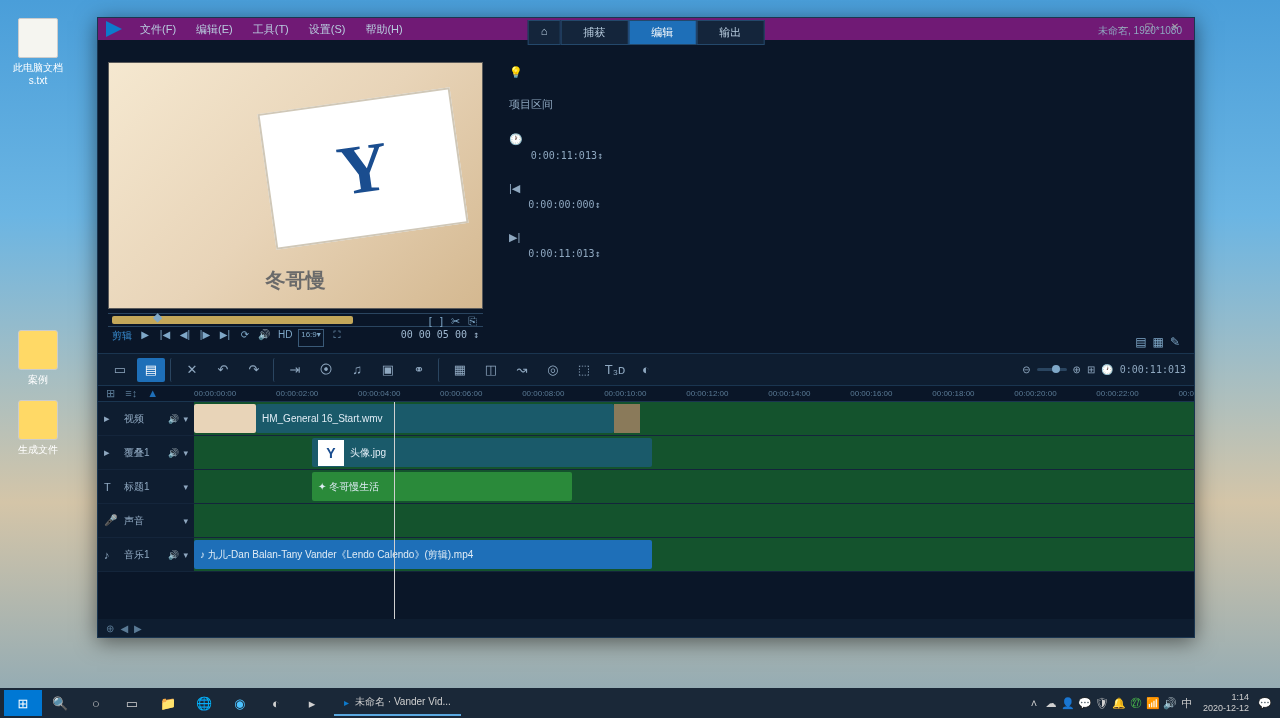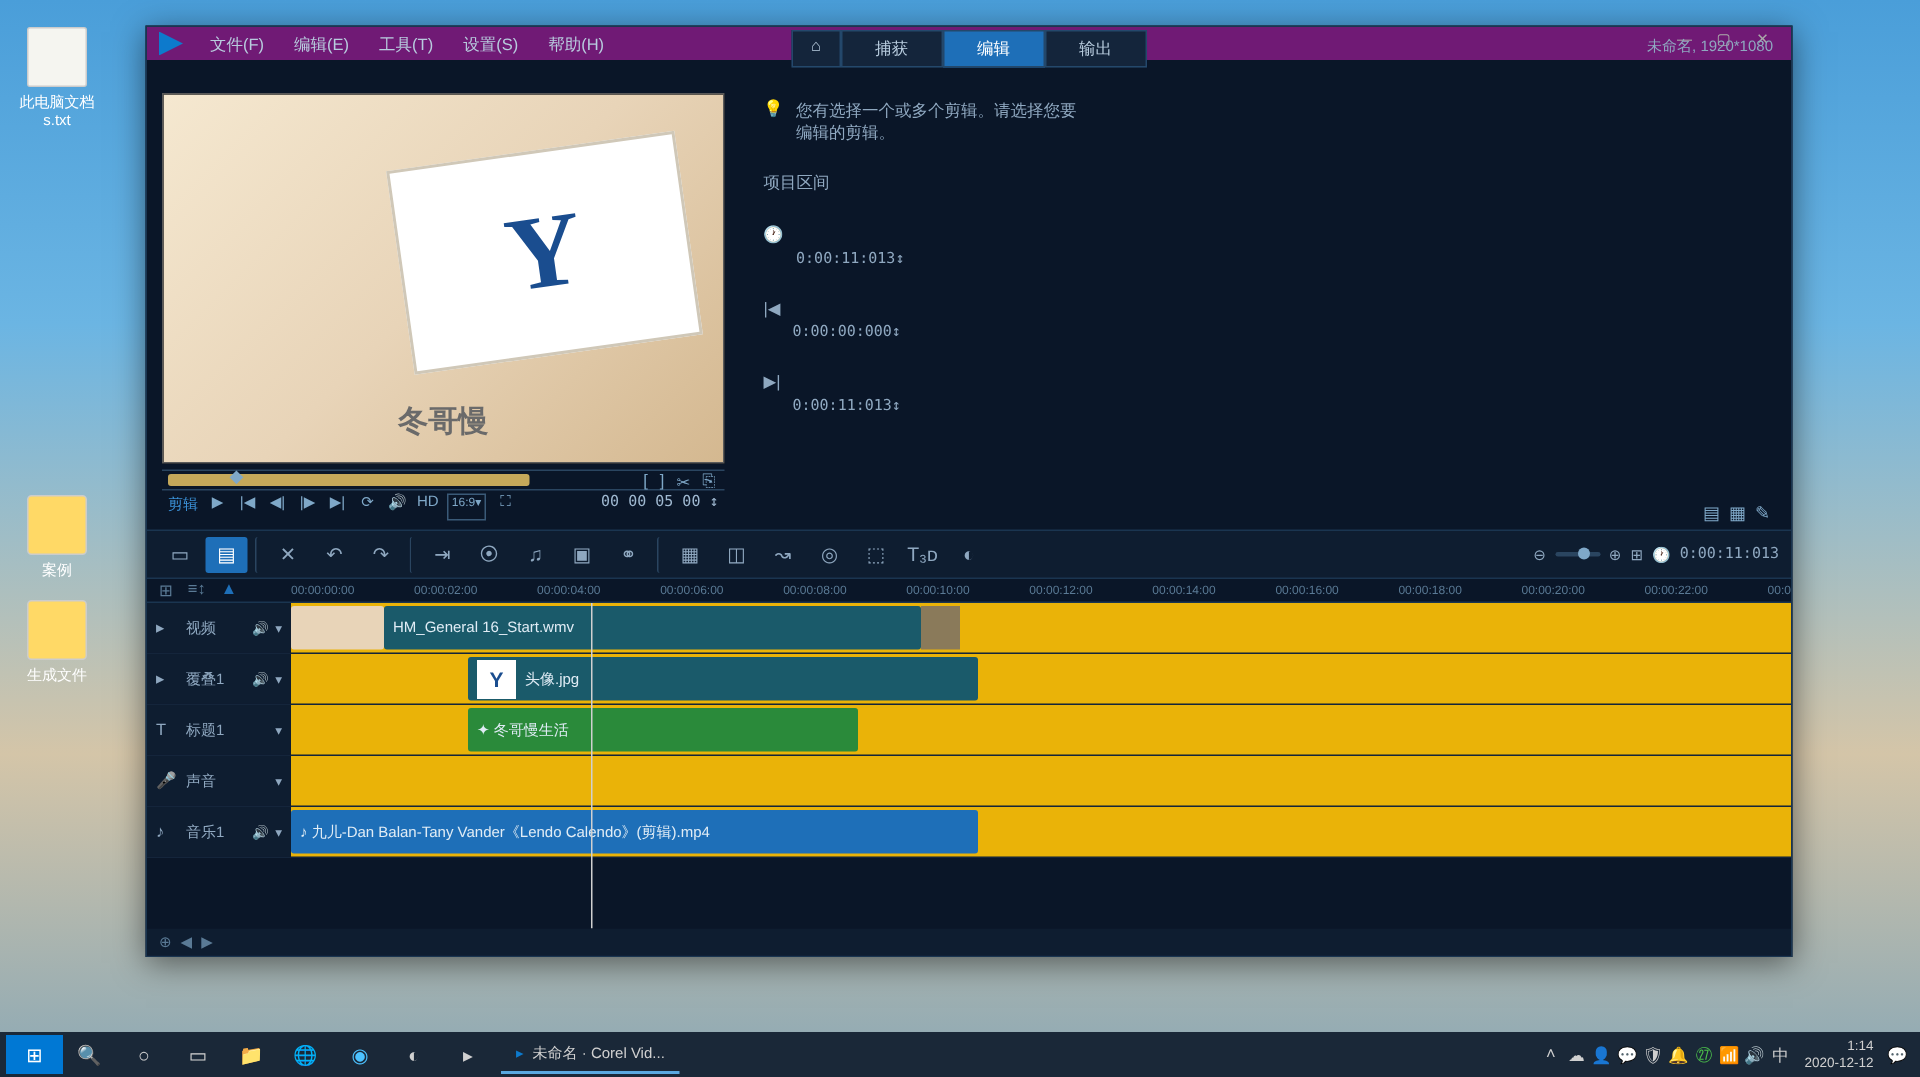--- a/index.html
+++ b/index.html
@@ -52,21 +52,21 @@
 .ruler { height: 16px; background: #0a1628; border-bottom: 1px solid #1a3550; display: flex; align-items: center; padding-left: 96px; font-size: 8px; color: #5a7a95; position: relative; }
 .ruler-left { position: absolute; left: 8px; display: flex; gap: 10px; font-size: 11px; color: #5a7a95; }
 .ruler-ticks { position: absolute; left: 96px; right: 0; display: flex; justify-content: space-between; }
 .ruler-tick { font-size: 8px; color: #5a7a95; }
 .timeline { flex: 1; background: #0a1628; position: relative; overflow: hidden; }
 .track { height: 34px; display: flex; border-bottom: 1px solid #14253b; }
 .track-head { width: 96px; background: #0e1d30; display: flex; align-items: center; gap: 6px; padding: 0 6px; color: #8fa8c0; font-size: 10px; }
 .track-icon { width: 14px; font-size: 11px; }
 .track-label { flex: 1; font-size: 10px; }
 .track-toggles { display: flex; gap: 4px; font-size: 9px; }
-.track-body { flex: 1; position: relative; background: #eab308; }
+.track-body { flex: 1; position: relative; background: #14532d; }
 .clip { position: absolute; top: 2px; bottom: 2px; border-radius: 2px; display: flex; align-items: center; padding: 0 6px; font-size: 10px; color: #e0ecf5; overflow: hidden; cursor: pointer; }
 .clip.video1 { background: #1a5a6a; left: 0; width: 420px; }
 .clip.video1-thumb { background: #e8d4b8; left: 0; width: 62px; }
 .clip.video2 { background: #1a5a6a; left: 118px; width: 340px; }
 .clip.title { background: #2a8a3a; left: 118px; width: 260px; }
 .clip.audio { background: #1e6fb8; left: 0; width: 458px; }
 .clip-thumb { width: 26px; height: 26px; background: #fff; margin-right: 6px; display: flex; align-items: center; justify-content: center; font-size: 14px; font-weight: bold; color: #1a4d8f; }
 .trans-clip { position: absolute; left: 420px; top: 2px; bottom: 2px; width: 26px; background: #8a7a5a; }
 .playhead { position: absolute; left: 296px; top: 0; bottom: 0; width: 1px; background: #d0d0d0; z-index: 5; }
 .playhead::before { content: ''; position: absolute; top: -14px; left: -4px; width: 9px; height: 12px; background: #d0d0d0; clip-path: polygon(0 0, 100% 0, 100% 70%, 50% 100%, 0 70%); }
@@ -145,22 +145,20 @@
           <span class="tbtn">🔊</span>
           <span class="tbtn">HD</span>
           <span class="tbtn" style="width:26px;border:1px solid #3a5a78;font-size:8px">16:9▾</span>
           <span class="tbtn">⛶</span>
           <span class="tc">00 00 05 00 ↕</span>
         </div>
       </div>
       <div class="info-panel" style="position:relative">
         <div class="info-hint">
             <span>💡</span>
-            <span style="white-space:pre-line">您有选择一个或多个剪辑。请选择您要
-编辑的剪辑。</span>
           </div>
         <div class="info-label">项目区间</div>
         <div class="info-row">
             <span>🕐</span>
             <span class="info-val">0:00:11:013↕</span>
           </div>
         <div class="info-row">
             <span>|◀</span>
             <span class="info-val">0:00:00:000↕</span>
           </div>
@@ -320,21 +318,21 @@
   <div class="tb-item">🔍</div>
   <div class="tb-item">○</div>
   <div class="tb-item">▭</div>
   <div class="tb-item">📁</div>
   <div class="tb-item">🌐</div>
   <div class="tb-item" style="color:#4cc2ff">◉</div>
   <div class="tb-item">◐</div>
   <div class="tb-item">▸</div>
   <div class="tb-app">
       <span style="color:#0d7acc">▸</span>
-      <span>未命名 · Corel Vid...</span>
+      <span>未命名 · Vander Vid...</span>
     </div>
   <div class="tb-right">
     <span class="tb-tray">˄</span>
     <span class="tb-tray">☁</span>
     <span class="tb-tray">👤</span>
     <span class="tb-tray" style="color:#4bbf4b">💬</span>
     <span class="tb-tray">🛡</span>
     <span class="tb-tray">🔔</span>
     <span class="tb-tray" style="color:#4bbf4b">㉗</span>
     <span class="tb-tray">📶</span>

